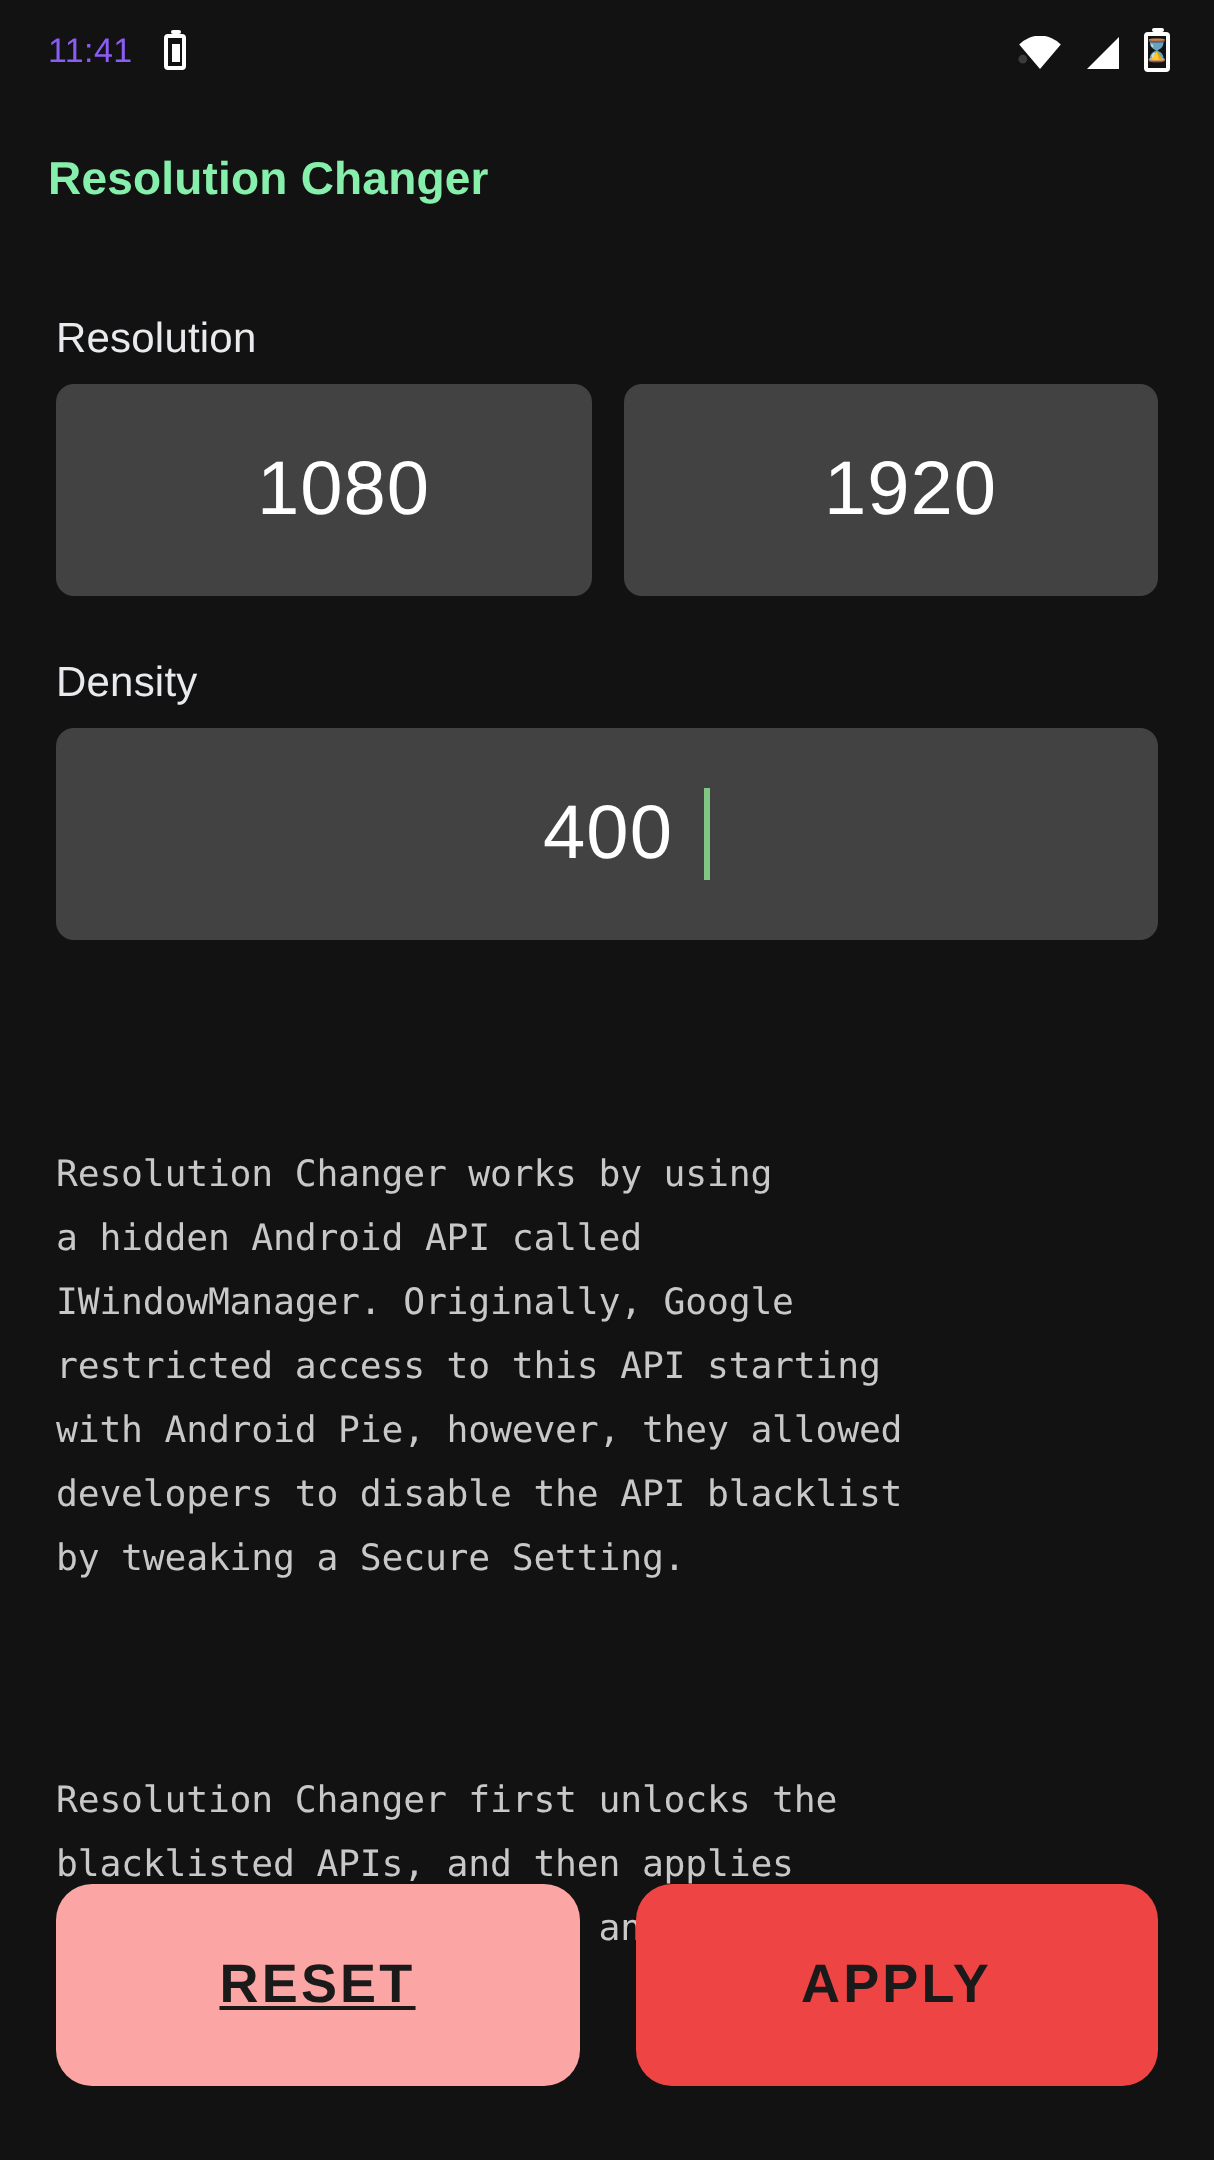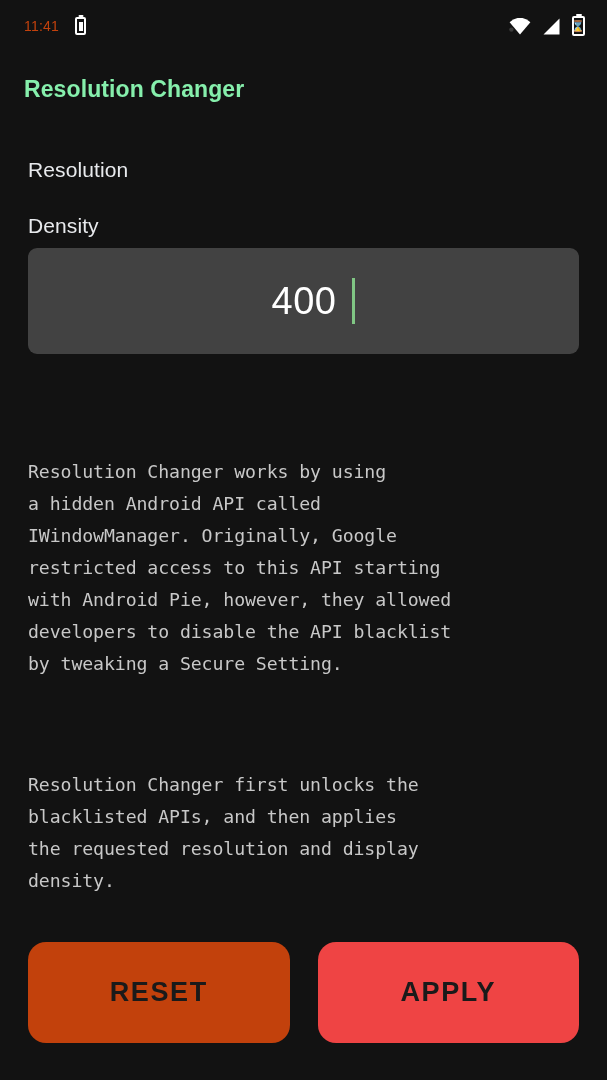--- a/index.html
+++ b/index.html
@@ -23,24 +23,24 @@
     align-items: center;
     justify-content: space-between;
     padding: 0 22px 0 24px;
   }
   .status-left {
     display: flex;
     align-items: center;
     gap: 16px;
   }
   .status-time {
-    font-size: 14px;
+    font-size: 17px;
     font-weight: 400;
     letter-spacing: 0.2px;
-    color: #c2410c;
+    color: #8b5cf6;
   }
   .status-right {
     display: flex;
     align-items: center;
     gap: 11px;
   }
 
   .icon-battery-small {
     position: relative;
     width: 11px;
@@ -208,21 +208,21 @@
     height: 101px;
     border: none;
     border-radius: 18px;
     font-family: "Liberation Sans", sans-serif;
     font-size: 27px;
     font-weight: bold;
     letter-spacing: 1.6px;
     color: #1a1a1a;
     cursor: pointer;
   }
-  .action-button.reset { background: #c2410c; }
+  .action-button.reset { background: #fca5a5; text-decoration: underline; }
   .action-button.apply { background: #ef4444; }
 </style>
 </head>
 <body>
 
 <div class="status-bar">
   <div class="status-left">
     <span class="status-time">11:41</span>
     <span class="icon-battery-small"></span>
   </div>
@@ -243,20 +243,32 @@
     </span>
   </div>
 </div>
 
 <div class="app-title">Resolution Changer</div>
 
 <div class="content">
 
   <div class="field-label">Resolution</div>
 
+  <div class="row">
+    <div class="input-box">
+      <div class="input-inner">
+        <span class="input-value">1080</span>
+      </div>
+    </div>
+    <div class="input-box">
+      <div class="input-inner">
+        <span class="input-value">1920</span>
+      </div>
+    </div>
+  </div>
 
   <div class="field-label density-label">Density</div>
 
   <div class="row">
     <div class="input-box focused">
       <div class="input-inner">
         <span class="input-value">400</span>
         <span class="caret"></span>
       </div>
     </div>

